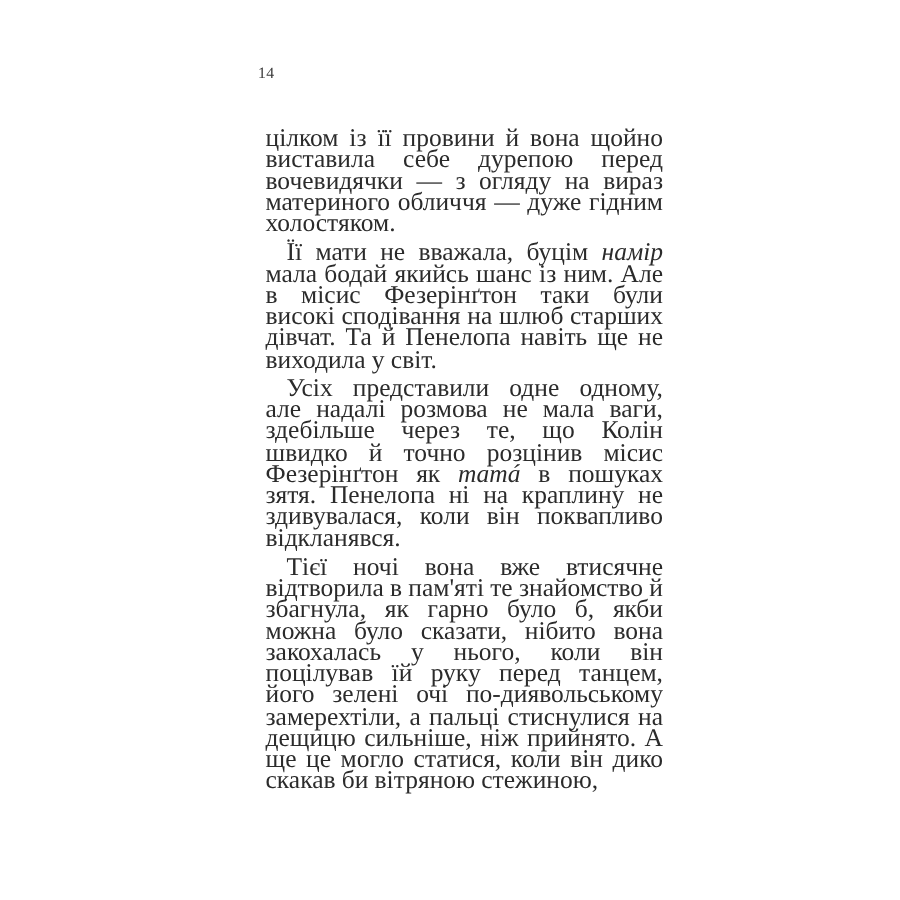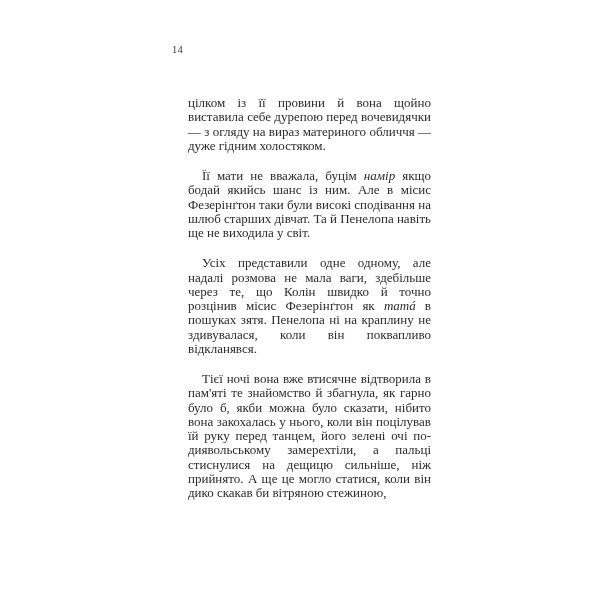--- a/index.html
+++ b/index.html
@@ -33,23 +33,23 @@
   }
 
   #textblock {
     position: absolute;
     left: 172px;
     top: 80px;
     width: 275px;
   }
 
   p.para {
-    margin: 16px;
+    margin: 5px;
     padding: 0;
-    font-size: 13px;
+    font-size: 17px;
     line-height: 14.25px;
     text-align: justify;
     text-justify: inter-word;
     text-indent: 14px;
     hyphens: manual;
     word-spacing: -0.1px;
     color: #2b2b2b;
   }
 
   p.para.noindent {
@@ -66,18 +66,18 @@
 </style>
 </head>
 <body>
 
 <div id="page">
 
   <div id="folio">14</div>
 
   <div id="textblock">
       <p class="para noindent"><span>цілком із її провини й вона щойно виставила себе дурепою перед вочевидячки — з огляду на вираз материного обличчя — дуже гідним холостяком.</span></p>
-      <p class="para"><span>Її мати не вважала, буцім </span><em class="it">намір</em><span> якщо бодай якийсь шанс із ним. Але в місис Фезерінґтон таки були високі сподівання на шлюб старших дівчат. Та й Пенелопа навіть ще не виходила у світ.</span></p>
+      <p class="para"><span>Її мати не вважала, буцім </span><em class="it">намір</em><span> мала бодай якийсь шанс із ним. Але в місис Фезерінґтон таки були високі сподівання на шлюб старших дівчат. Та й Пенелопа навіть ще не виходила у світ.</span></p>
       <p class="para"><span>Усіх представили одне одному, але надалі розмова не мала ваги, здебільше через те, що Колін швидко й точно розцінив місис Фезерінґтон як </span><em class="it">mamá</em><span> в пошуках зятя. Пенелопа ні на краплину не здивувалася, коли він поквапливо відкланявся.</span></p>
       <p class="para"><span>Тієї ночі вона вже втисячне відтворила в пам'яті те знайомство й збагнула, як гарно було б, якби можна було сказати, нібито вона закохалась у нього, коли він поцілував їй руку перед танцем, його зелені очі по-диявольському замерехтіли, а пальці стиснулися на дещицю сильніше, ніж прийнято. А ще це могло статися, коли він дико скакав би вітряною стежиною,</span></p>
     </div>
 
 </div>
 
 </body></html>

